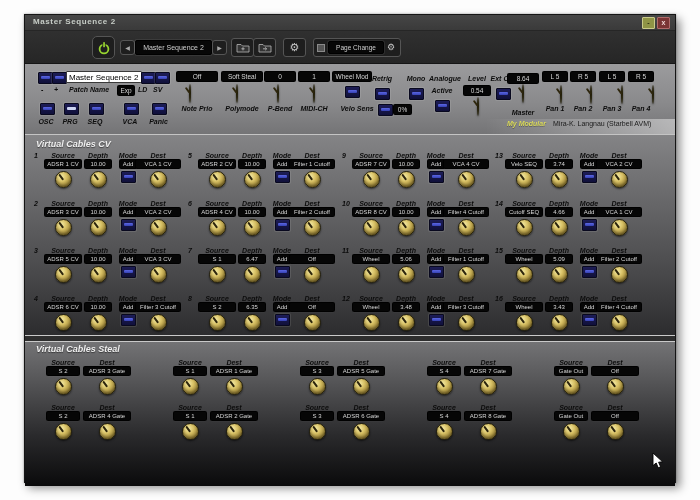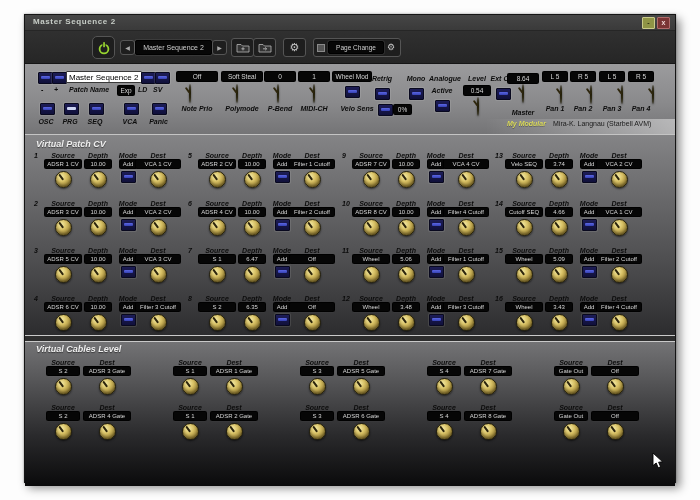--- a/index.html
+++ b/index.html
@@ -205,21 +205,21 @@
 
     <span class="disp hdisp" style="left:604px;top:8px;width:24px">R 5</span>
     <span class="knob sm abs" style="left:609px;top:22px"></span>
     <span class="lbl" style="left:601px;top:41px;width:30px">Pan 4</span>
 
     <span class="brand" style="left:482px;top:56px;z-index:2">My Modular</span>
     <span class="owner" style="left:528px;top:56px;z-index:2;color:#1c1c1c;text-shadow:none">Mira-K. Langnau (Starbell AVM)</span>
   </div>
 
   <div class="sec-cv">
-    <span class="sectitle" style="top:4px">Virtual Patch CV</span>
+    <span class="sectitle" style="top:4px">Virtual Cables CV</span>
 
     <div class="cvg" style="left:9px;top:16px">
       <span class="num">1</span>
       <div class="col" style="left:9px;width:40px">
           <span class="clbl">Source</span>
           <span class="disp w36">ADSR 1 CV</span>
           <span class="knob"></span>
         </div>
       <div class="col" style="left:49px;width:30px">
           <span class="clbl">Depth</span>
@@ -583,21 +583,21 @@
           <span class="clbl">Dest</span>
           <span class="disp w44">Filter 4 Cutoff</span>
           <span class="knob"></span>
         </div>
     </div>
   </div>
 
   <div class="divider"></div>
 
   <div class="sec-gate">
-    <span class="sectitle" style="top:2px">Virtual Cables Level</span>
+    <span class="sectitle" style="top:2px">Virtual Cables Steal</span>
 
     <div class="gg" style="left:18px;top:16px">
       <div class="col" style="left:0;width:40px">
           <span class="clbl">Source</span>
           <span class="disp w32">S 2</span>
           <span class="knob"></span>
         </div>
       <div class="col" style="left:40px;width:48px">
           <span class="clbl">Dest</span>
           <span class="disp w46">ADSR 3 Gate</span>

